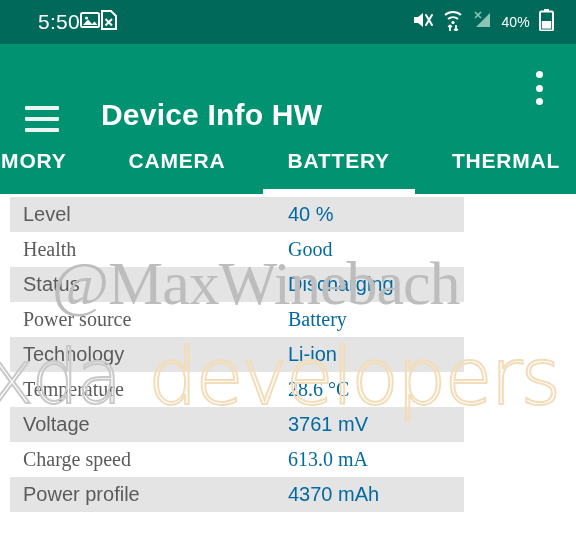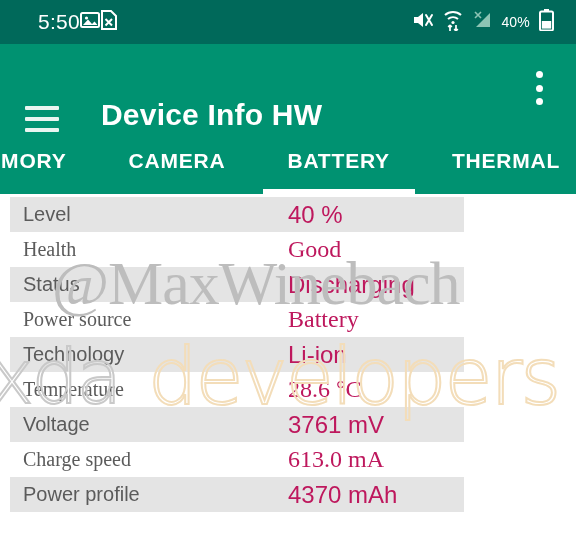--- a/index.html
+++ b/index.html
@@ -179,22 +179,22 @@
   .row-key {
     font-size: 20px;
     color: #5b5b5b;
     padding-left: 13px;
     width: 278px;
     box-sizing: border-box;
     white-space: nowrap;
     overflow: hidden;
   }
   .row-val {
-    font-size: 24px;
-    color: #be185d;
+    font-size: 20px;
+    color: #0369a1;
     white-space: nowrap;
   }
 
   
   .wm {
     position: absolute;
     pointer-events: none;
     user-select: none;
     white-space: nowrap;
   }

